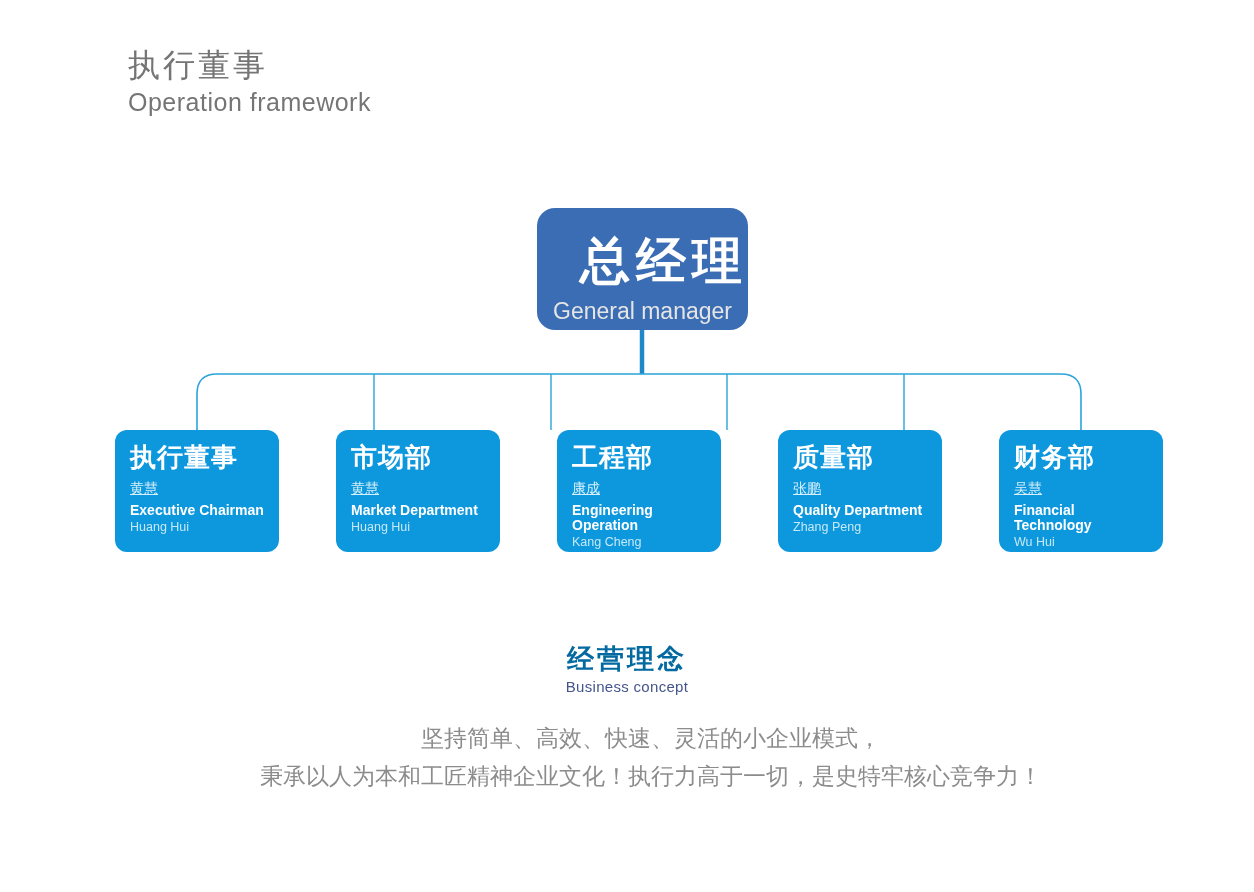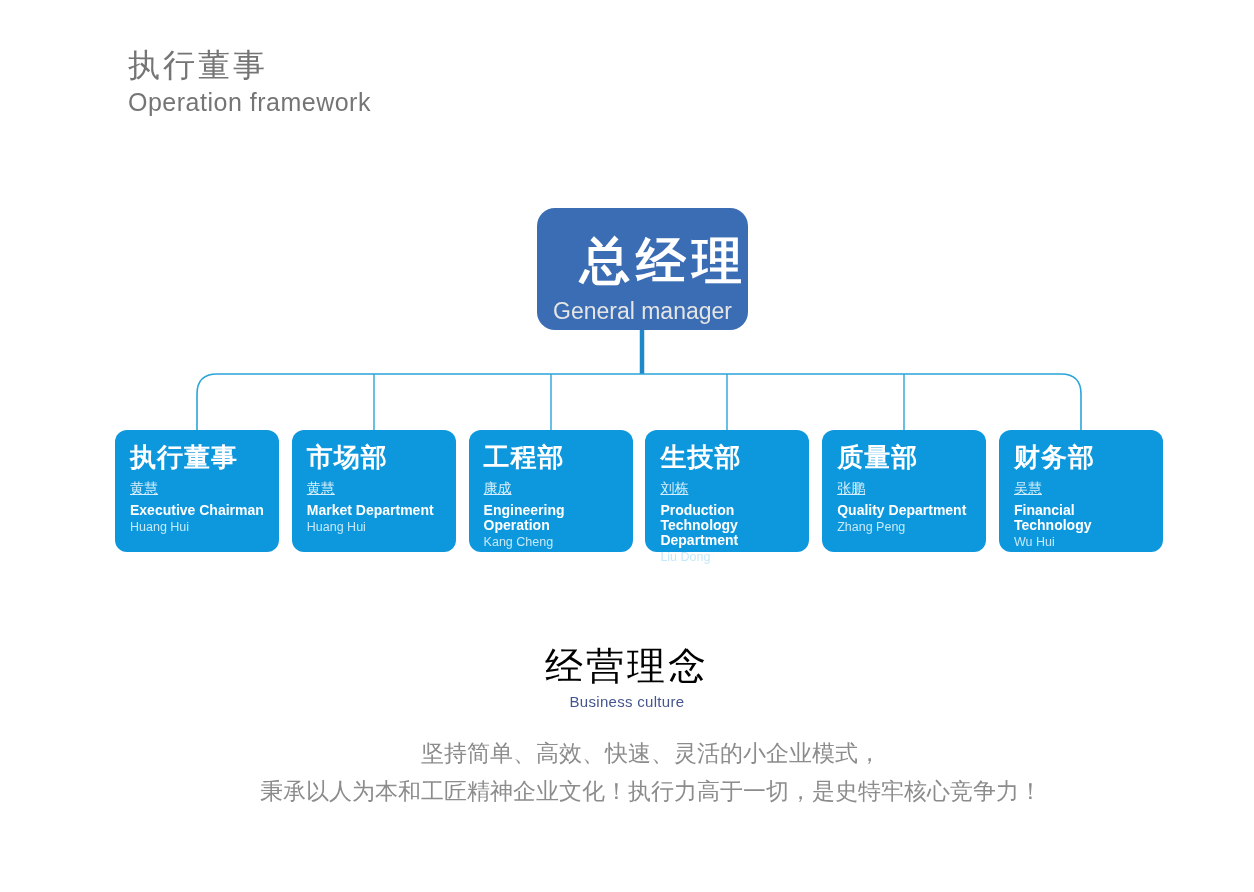--- a/index.html
+++ b/index.html
@@ -34,21 +34,21 @@
     width:164px; height:122px; background:#0d97dd; border-radius:12px;
     color:#ffffff; box-sizing:border-box; padding:12px 8px 0 15px;
   }
   .dept-title { font-size:26px; font-weight:bold; letter-spacing:1px; line-height:30px; }
   .dept-name { font-size:14px; color:#d8f0fb; margin-top:5px; line-height:22px;text-decoration:underline; }
   .dept-en { font-size:14px; font-weight:bold; margin-top:4px; line-height:15px; }
   .dept-pinyin { font-size:12.5px; color:#c5e9f8; margin-top:2px; line-height:15px; }
 
   
   .concept { position:absolute; left:0; top:641px; width:1254px; text-align:center; }
-  .concept-title-zh { font-size:38px; color:#000000; letter-spacing:3px; }
+  .concept-title-zh { font-size:27px; color:#0369a1; letter-spacing:3px;font-weight:bold; }
   .concept-title-en { font-size:15px; color:#44558e; margin-top:1px; letter-spacing:0.3px; }
   .concept-zh { font-size:23px; color:#8c8c8c; margin-top:24px; line-height:38px;padding-left:48px; }
   .concept-en { font-size:16.5px; color:#8a8a8a; margin-top:9px; line-height:22px; }
 </style>
 </head>
 <body>
 
 <div class="page">
 
   <div class="header">
@@ -83,45 +83,39 @@
       <div class="dept-pinyin">Huang Hui</div>
     </div>
 
     <div class="dept-box">
       <div class="dept-title">工程部</div>
       <div class="dept-name">康成</div>
       <div class="dept-en">Engineering Operation</div>
       <div class="dept-pinyin">Kang Cheng</div>
     </div>
 
-    <div class="dept-box">
-      <div class="dept-title">生技部</div>
-      <div class="dept-name">刘栋</div>
-      <div class="dept-en">Production Technology Department</div>
-      <div class="dept-pinyin">Liu Dong</div>
-    </div>
 
     <div class="dept-box">
       <div class="dept-title">质量部</div>
       <div class="dept-name">张鹏</div>
       <div class="dept-en">Quality Department</div>
       <div class="dept-pinyin">Zhang Peng</div>
     </div>
 
     <div class="dept-box">
       <div class="dept-title">财务部</div>
       <div class="dept-name">吴慧</div>
       <div class="dept-en">Financial Technology</div>
       <div class="dept-pinyin">Wu Hui</div>
     </div>
 
   </div>
 
   <div class="concept">
     <div class="concept-title-zh">经营理念</div>
-    <div class="concept-title-en">Business culture</div>
+    <div class="concept-title-en">Business concept</div>
     <div class="concept-zh">
       <div>坚持简单、高效、快速、灵活的小企业模式，</div>
       <div>秉承以人为本和工匠精神企业文化！执行力高于一切，是史特牢核心竞争力！</div>
     </div>
   </div>
 
 </div>
 
 </body></html>

